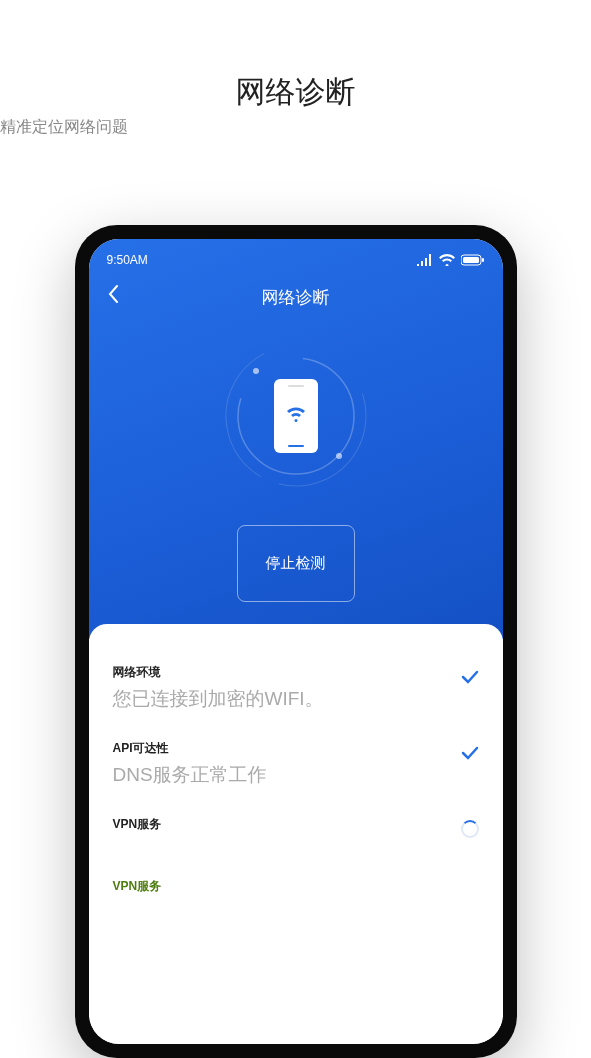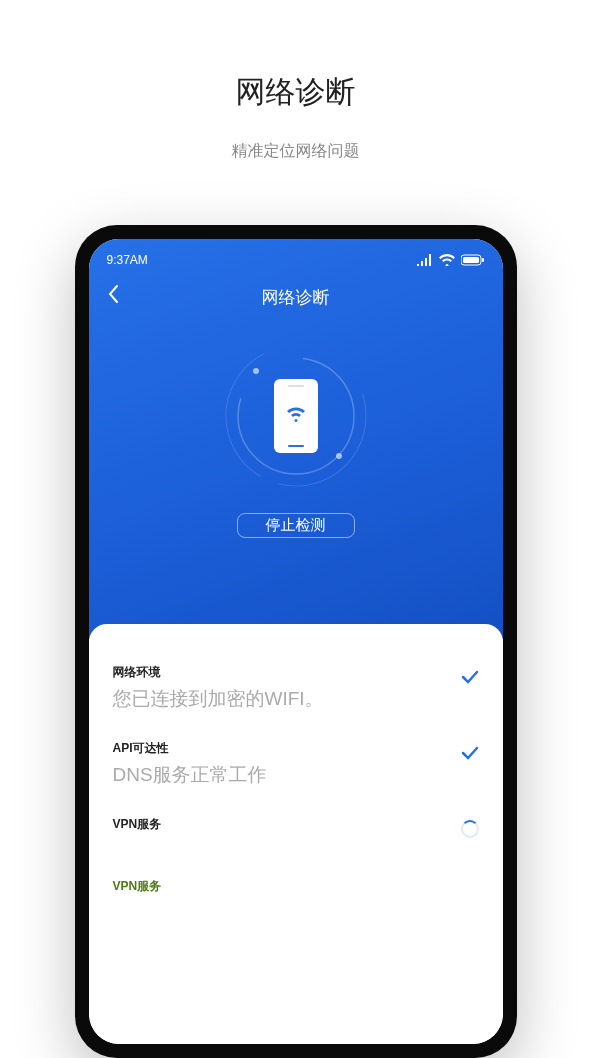--- a/index.html
+++ b/index.html
@@ -18,24 +18,23 @@
     
     .page-title {
       text-align: center;
       font-size: 30px;
       font-weight: 500;
       color: #222;
       padding-top: 72px;
     }
     
     .page-subtitle {
-      text-align: center;
       font-size: 16px;
       color: #888;
-      margin-top: 28px;
+      margin-top: 4px;
     }
     
     .phone-frame {
       position: absolute;
       top: 225px;
       left: 50%;
       transform: translateX(-50%);
       width: 442px;
       height: 833px;
       background: #0a0a0a;
@@ -143,22 +142,22 @@
       background: #2670e8;
       border-radius: 1px;
     }
     
     .wifi-symbol {
       color: #2670e8;
       font-size: 16px;
     }
     
     .stop-btn {
-      margin-top: 22px;
-      padding: 2px 28px;
+      margin-top: 34px;
+      padding: 28px 28px;
       border: 1px solid rgba(255,255,255,0.5);
       border-radius: 8px;
       color: #fff;
       font-size: 15px;
       background: transparent;
       cursor: pointer;
     }
     
     .results-panel {
       position: absolute;
@@ -232,21 +231,21 @@
 
 <h1 class="page-title">网络诊断</h1>
 <p class="page-subtitle">精准定位网络问题</p>
 
 <div class="phone-frame">
   <div class="phone-screen">
 
     <div class="blue-header">
 
       <div class="status-bar">
-        <span>9:37AM</span>
+        <span>9:50AM</span>
         <div class="status-right">
           <span class="signal-icon">
             <svg width="16" height="12" viewBox="0 0 16 12">
                 <path fill="#fff" d="M0 10h2v2H0zm4-3h2v5H4zm4-3h2v8H8zm4-4h2v12h-2z"></path>
               </svg>
           </span>
           <span class="wifi-icon">
             <svg width="16" height="12" viewBox="0 0 16 12">
                 <path fill="#fff" d="M8 10a1.5 1.5 0 100 3 1.5 1.5 0 000-3zM3 6.5a7 7 0 0110 0l-1.5 1.5a5 5 0 00-7 0zM0 3.5a11 11 0 0116 0l-1.5 1.5a9 9 0 00-13 0z"></path>
               </svg>

